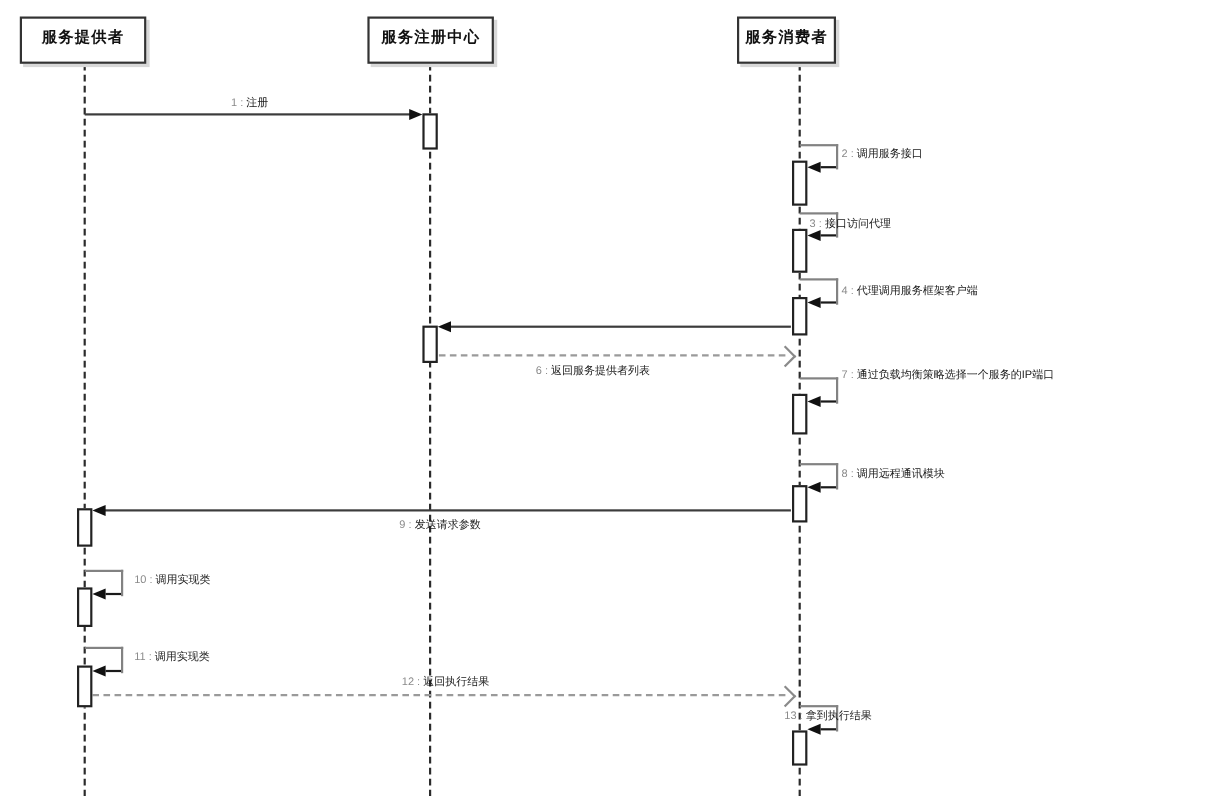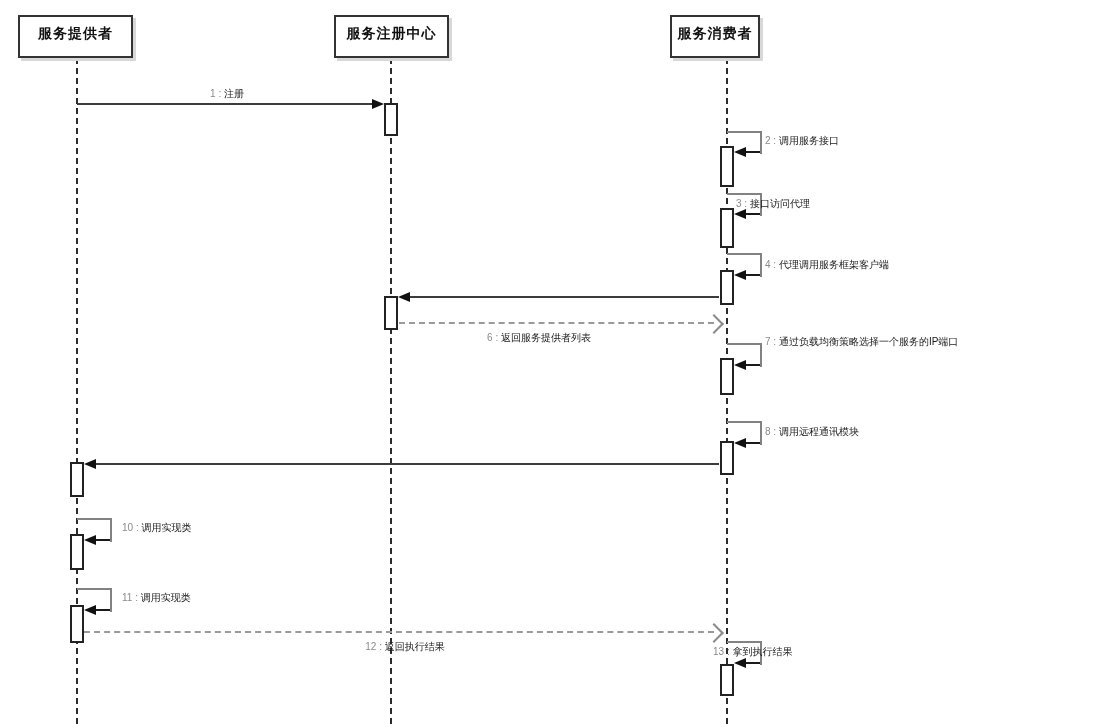--- a/index.html
+++ b/index.html
@@ -103,38 +103,41 @@
 
   <div class="loop" style="left:727px;top:421px;width:33px;height:22px;"></div>
   <div class="loop-ret" style="left:746px;top:442px;width:14px;"></div>
   <div class="arr-l" style="left:734px;top:438px;"></div>
   <div class="mlabel" style="left:765px;top:424px;">
     <span class="num">8</span><span class="sep"> : </span><span class="txt">调用远程通讯模块</span>
   </div>
 
   <div class="mline" style="left:95px;top:463px;width:624px;"></div>
   <div class="arr-l" style="left:84px;top:459px;"></div>
+  <div class="mlabel tc" style="left:270px;top:470px;width:260px;">
+    <span class="num">9</span><span class="sep"> : </span><span class="txt">发送请求参数</span>
+  </div>
 
   <div class="loop" style="left:77px;top:518px;width:33px;height:22px;"></div>
   <div class="loop-ret" style="left:96px;top:539px;width:14px;"></div>
   <div class="arr-l" style="left:84px;top:535px;"></div>
   <div class="mlabel" style="left:122px;top:520px;">
     <span class="num">10</span><span class="sep"> : </span><span class="txt">调用实现类</span>
   </div>
 
   <div class="loop" style="left:77px;top:588px;width:33px;height:22px;"></div>
   <div class="loop-ret" style="left:96px;top:609px;width:14px;"></div>
   <div class="arr-l" style="left:84px;top:605px;"></div>
   <div class="mlabel" style="left:122px;top:590px;">
     <span class="num">11</span><span class="sep"> : </span><span class="txt">调用实现类</span>
   </div>
 
   <div class="mdash" style="left:84px;top:631px;width:630px;"></div>
   <div class="chev" style="left:707px;top:626px;"></div>
-  <div class="mlabel tc" style="left:275px;top:613px;width:260px;margin-top:26px;">
+  <div class="mlabel tc" style="left:275px;top:613px;width:260px;">
     <span class="num">12</span><span class="sep"> : </span><span class="txt">返回执行结果</span>
   </div>
 
   <div class="loop" style="left:727px;top:641px;width:33px;height:22px;"></div>
   <div class="loop-ret" style="left:746px;top:662px;width:14px;"></div>
   <div class="arr-l" style="left:734px;top:658px;"></div>
   <div class="mlabel" style="left:713px;top:644px;">
     <span class="num">13</span><span class="sep"> : </span><span class="txt">拿到执行结果</span>
   </div>
 

